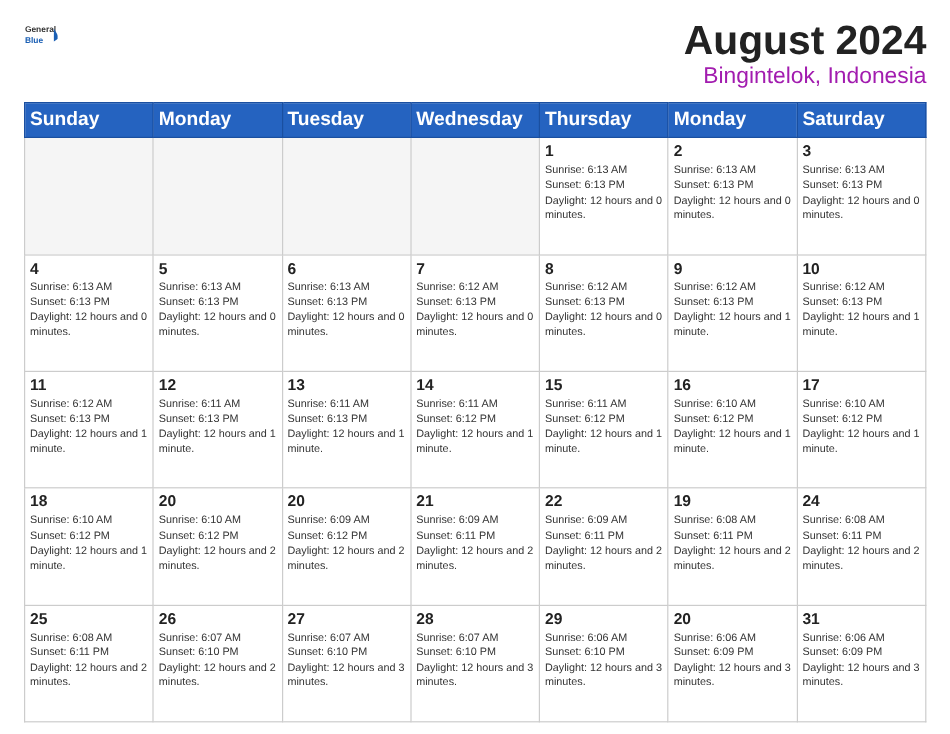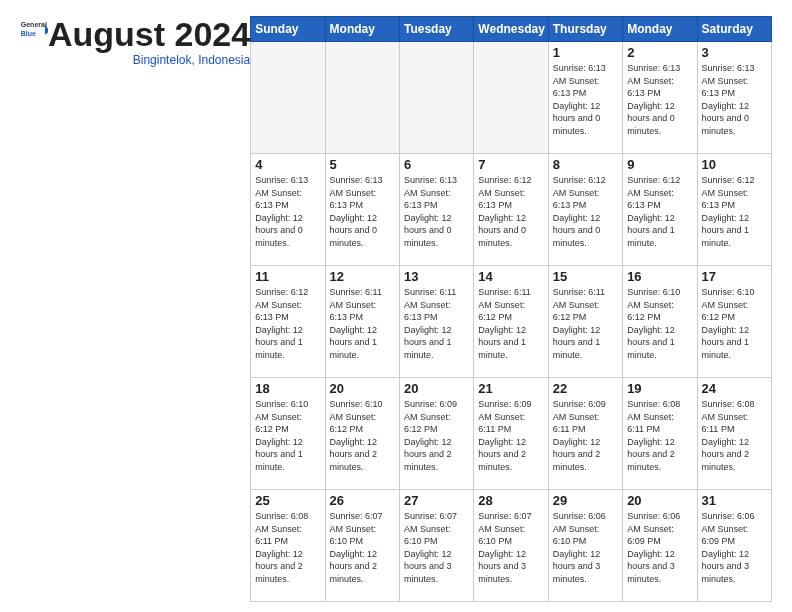--- a/index.html
+++ b/index.html
@@ -8,21 +8,21 @@
       background: #fff;
       width: 792px;
       height: 612px;
       overflow: hidden;
     }
     .page {
       width: 792px;
       height: 612px;
       padding: 16px 20px 10px 20px;
       display: flex;
-      flex-direction: row;
+      flex-direction: column;
     }
     .header {
       display: flex;
       justify-content: space-between;
       align-items: flex-start;
       margin-bottom: 10px;
     }
     .logo {
       display: flex;
       align-items: center;
@@ -35,35 +35,35 @@
     .title-block {
       text-align: right;
     }
     .title-block h1 {
       font-size: 34px;
       font-weight: bold;
       color: #222;
       line-height: 1.1;
     }
     .title-block h2 {
-      font-size: 12px;
+      font-size: 19px;
       font-weight: normal;
-      color: #1d4ed8;
+      color: #a21caf;
     }
     .calendar {
       flex: 1;
       border: 1px solid #ccc;
       border-collapse: collapse;
       width: 100%;
       table-layout: fixed;
     }
     .calendar thead tr th {
       background: #2563c0;
       color: #fff;
-      font-size: 12px;
+      font-size: 16px;
       font-weight: bold;
       padding: 5px 4px;
       border: 1px solid #1a4fa0;
       text-align: left;
     }
     .calendar tbody tr td {
       border: 1px solid #ccc;
       vertical-align: top;
       padding: 3px 4px;
       font-size: 9.5px;

